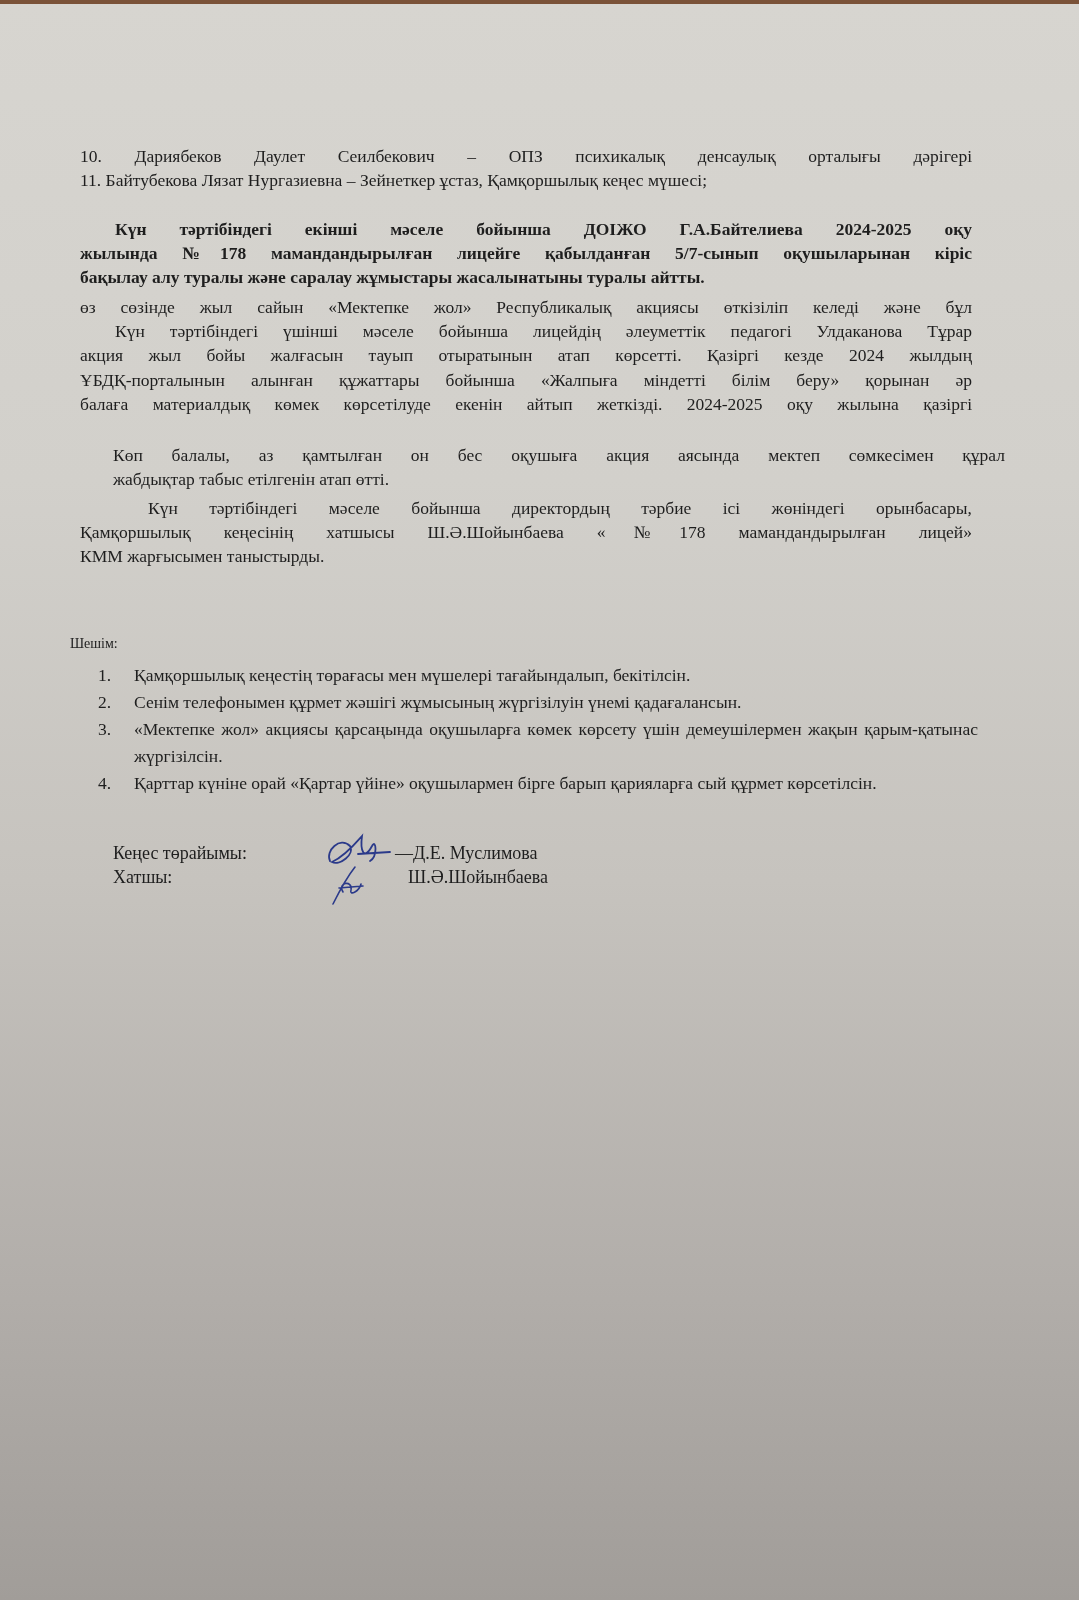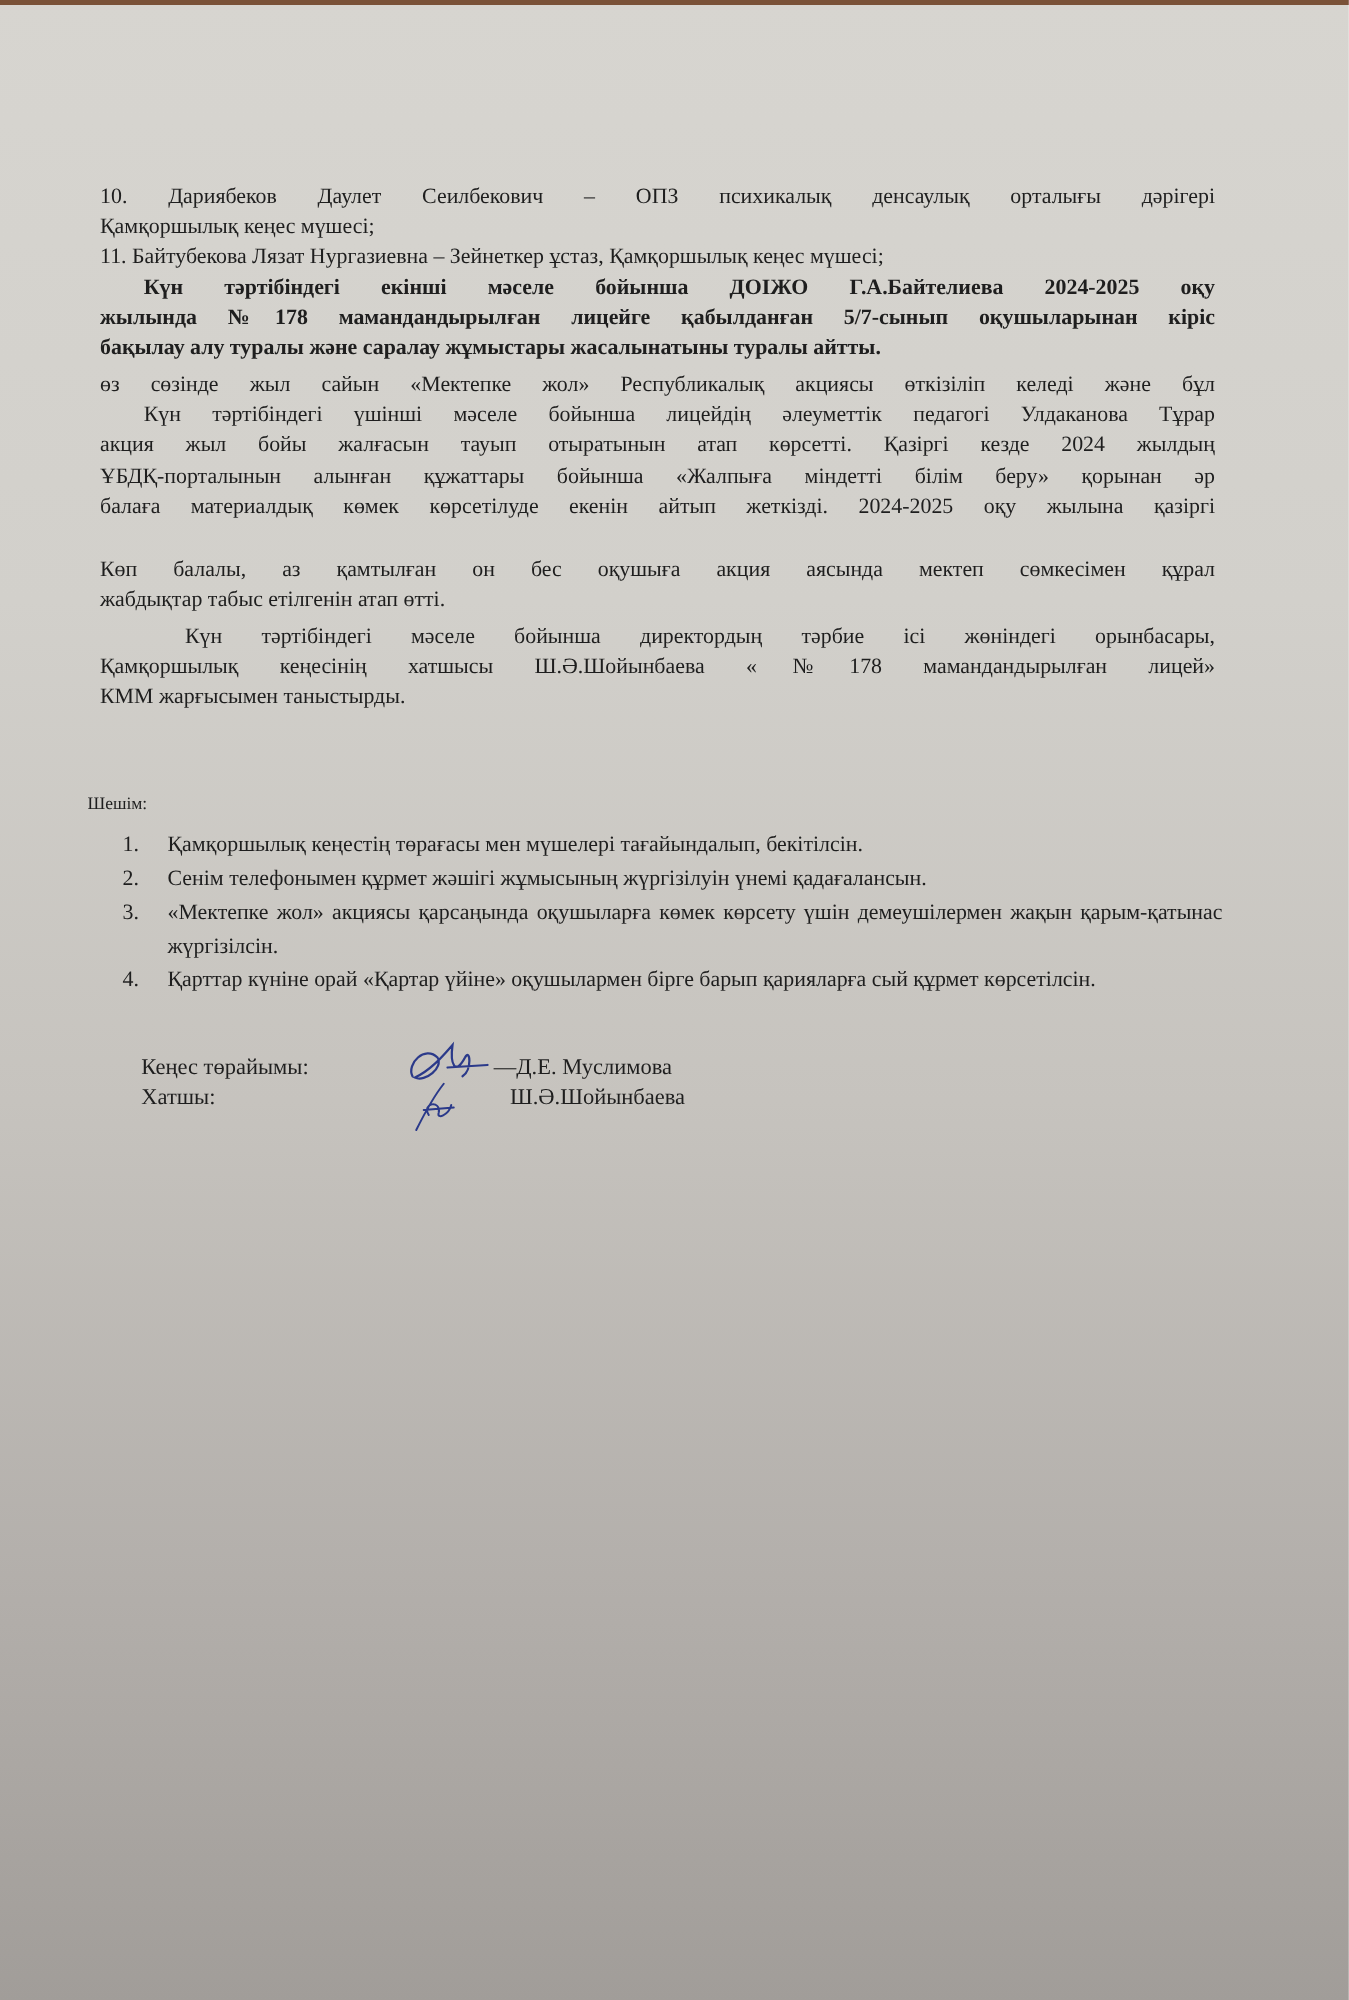--- a/index.html
+++ b/index.html
@@ -28,39 +28,38 @@
 </style>
 </head>
 <body>
 
 <div class="desk-edge"></div>
 
 <div class="page">
 
   <div class="block" style="top:144px;">
     <span class="just">10. Дариябеков Даулет Сеилбекович – ОПЗ психикалық денсаулық орталығы дәрігері</span>
-    <span class="line">Қамқоршылық  кеңес мүшесі;</span>
     <span class="line">11. Байтубекова Лязат Нургазиевна –  Зейнеткер ұстаз, Қамқоршылық  кеңес мүшесі;</span>
   </div>
 
   <div class="block" style="top:217px;font-weight:bold;">
     <span class="just ind" style="text-indent:35px">Күн тәртібіндегі екінші мәселе бойынша ДОІЖО Г.А.Байтелиева   2024-2025 оқу</span>
     <span class="just">жылында №178 мамандандырылған лицейге қабылданған 5/7-сынып оқушыларынан кіріс</span>
     <span class="line">бақылау алу туралы және саралау жұмыстары жасалынатыны туралы айтты.</span>
   </div>
 
   <div class="block" style="top:295px;">
     <span class="just">өз сөзінде жыл сайын «Мектепке жол» Республикалық акциясы өткізіліп келеді және бұл</span>
     <span class="just" style="text-indent:35px">Күн тәртібіндегі үшінші мәселе бойынша лицейдің әлеуметтік педагогі Улдаканова Тұрар</span>
     <span class="just">акция жыл бойы жалғасын тауып отыратынын атап көрсетті. Қазіргі кезде 2024 жылдың</span>
     <span class="just">ҰБДҚ-порталынын алынған құжаттары бойынша «Жалпыға міндетті білім беру» қорынан әр</span>
     <span class="just">балаға материалдық көмек көрсетілуде екенін айтып жеткізді. 2024-2025 оқу жылына қазіргі</span>
   </div>
 
-  <div class="block" style="top:443px;">
+  <div class="block" style="top:443px;margin-left:33px;">
     <span class="just">Көп балалы, аз қамтылған он бес оқушыға акция аясында мектеп сөмкесімен құрал</span>
     <span class="line">жабдықтар табыс етілгенін атап өтті.</span>
   </div>
 
   <div class="block" style="top:496px;">
     <span class="just" style="text-indent:68px">Күн тәртібіндегі мәселе бойынша директордың тәрбие ісі жөніндегі орынбасары,</span>
     <span class="just">Қамқоршылық кеңесінің хатшысы Ш.Ә.Шойынбаева «№178 мамандандырылған лицей»</span>
     <span class="line">КММ жарғысымен таныстырды.</span>
   </div>
 

